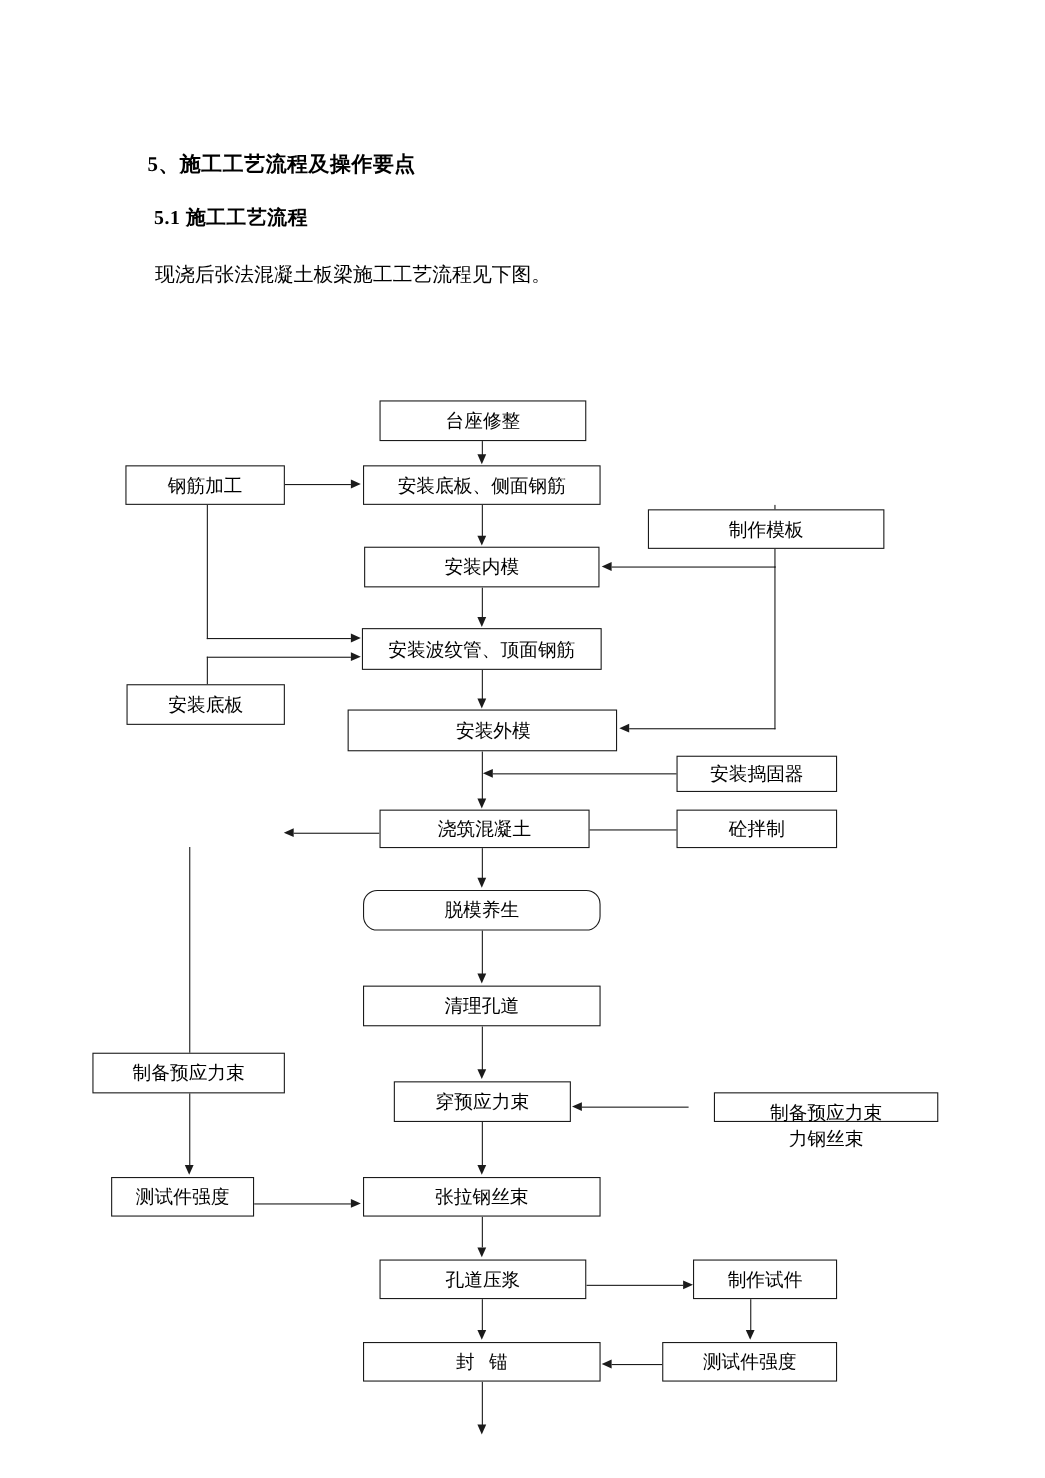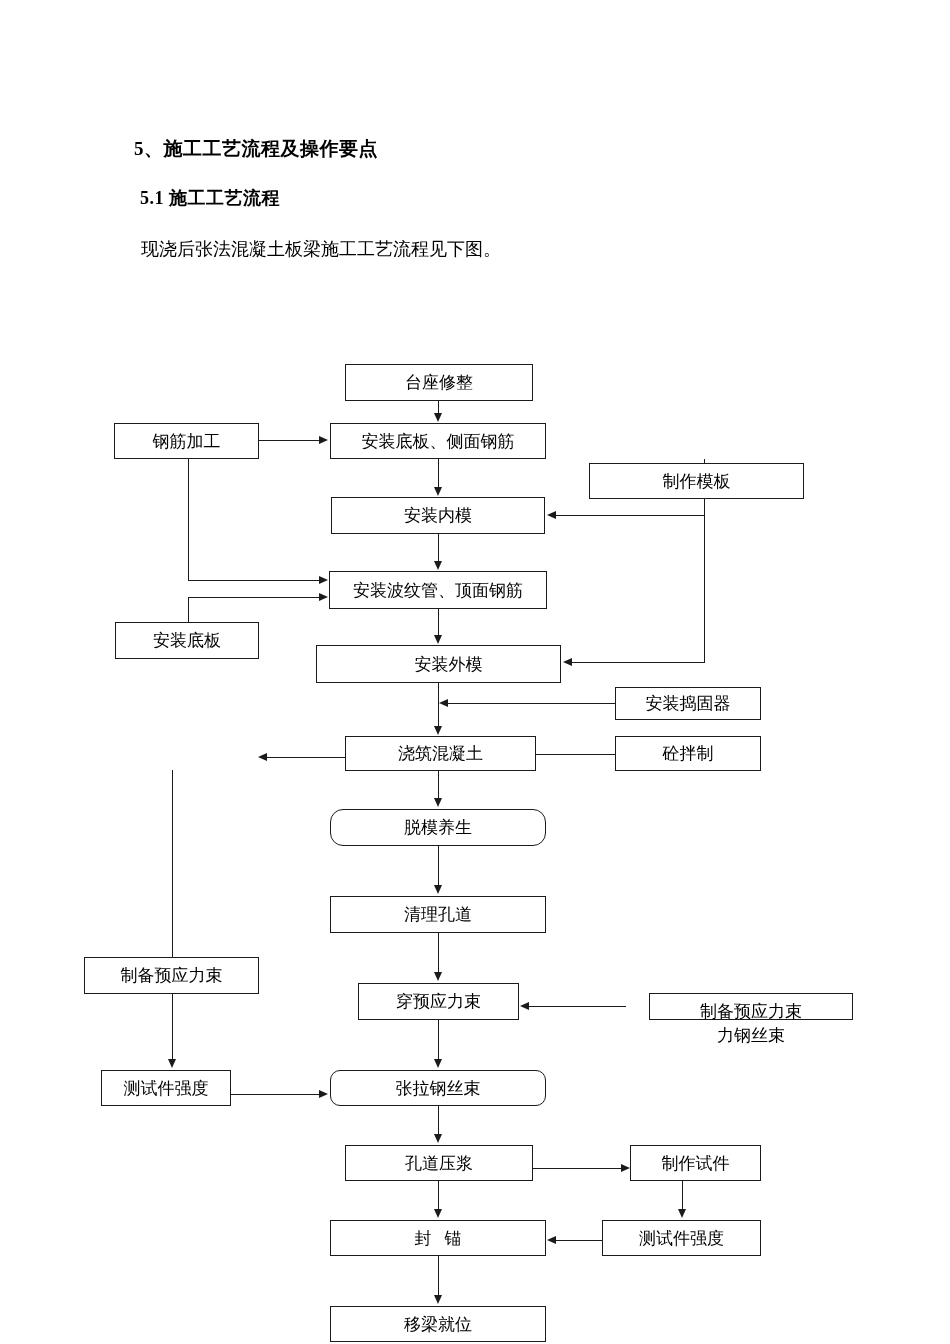--- a/index.html
+++ b/index.html
@@ -186,37 +186,34 @@
 
   <div class="node overflow" style="left:625px;top:993px;width:204px;height:27px;margin-left:24px;">
     <span>制备预应力束</span>
     <span class="l2">力钢丝束</span>
   </div>
 
   <div class="node" style="left:101px;top:1070px;width:130px;height:36px;">
       <span>测试件强度</span>
     </div>
 
-  <div class="node" style="left:330px;top:1070px;width:216px;height:36px;border-radius:10px;">
+  <div class="node" style="left:330px;top:1070px;width:216px;height:36px;">
       <span>张拉钢丝束</span>
     </div>
 
   <div class="node" style="left:345px;top:1145px;width:188px;height:36px;">
       <span>孔道压浆</span>
     </div>
 
   <div class="node" style="left:630px;top:1145px;width:131px;height:36px;">
       <span>制作试件</span>
     </div>
 
   <div class="node" style="left:330px;top:1220px;width:216px;height:36px;">
       <span class="wide-sp">封锚</span>
     </div>
 
   <div class="node" style="left:602px;top:1220px;width:159px;height:36px;">
       <span>测试件强度</span>
     </div>
 
-  <div class="node" style="left:330px;top:1306px;width:216px;height:36px;">
-      <span>移梁就位</span>
-    </div>
 
 </div>
 
 </body></html>

